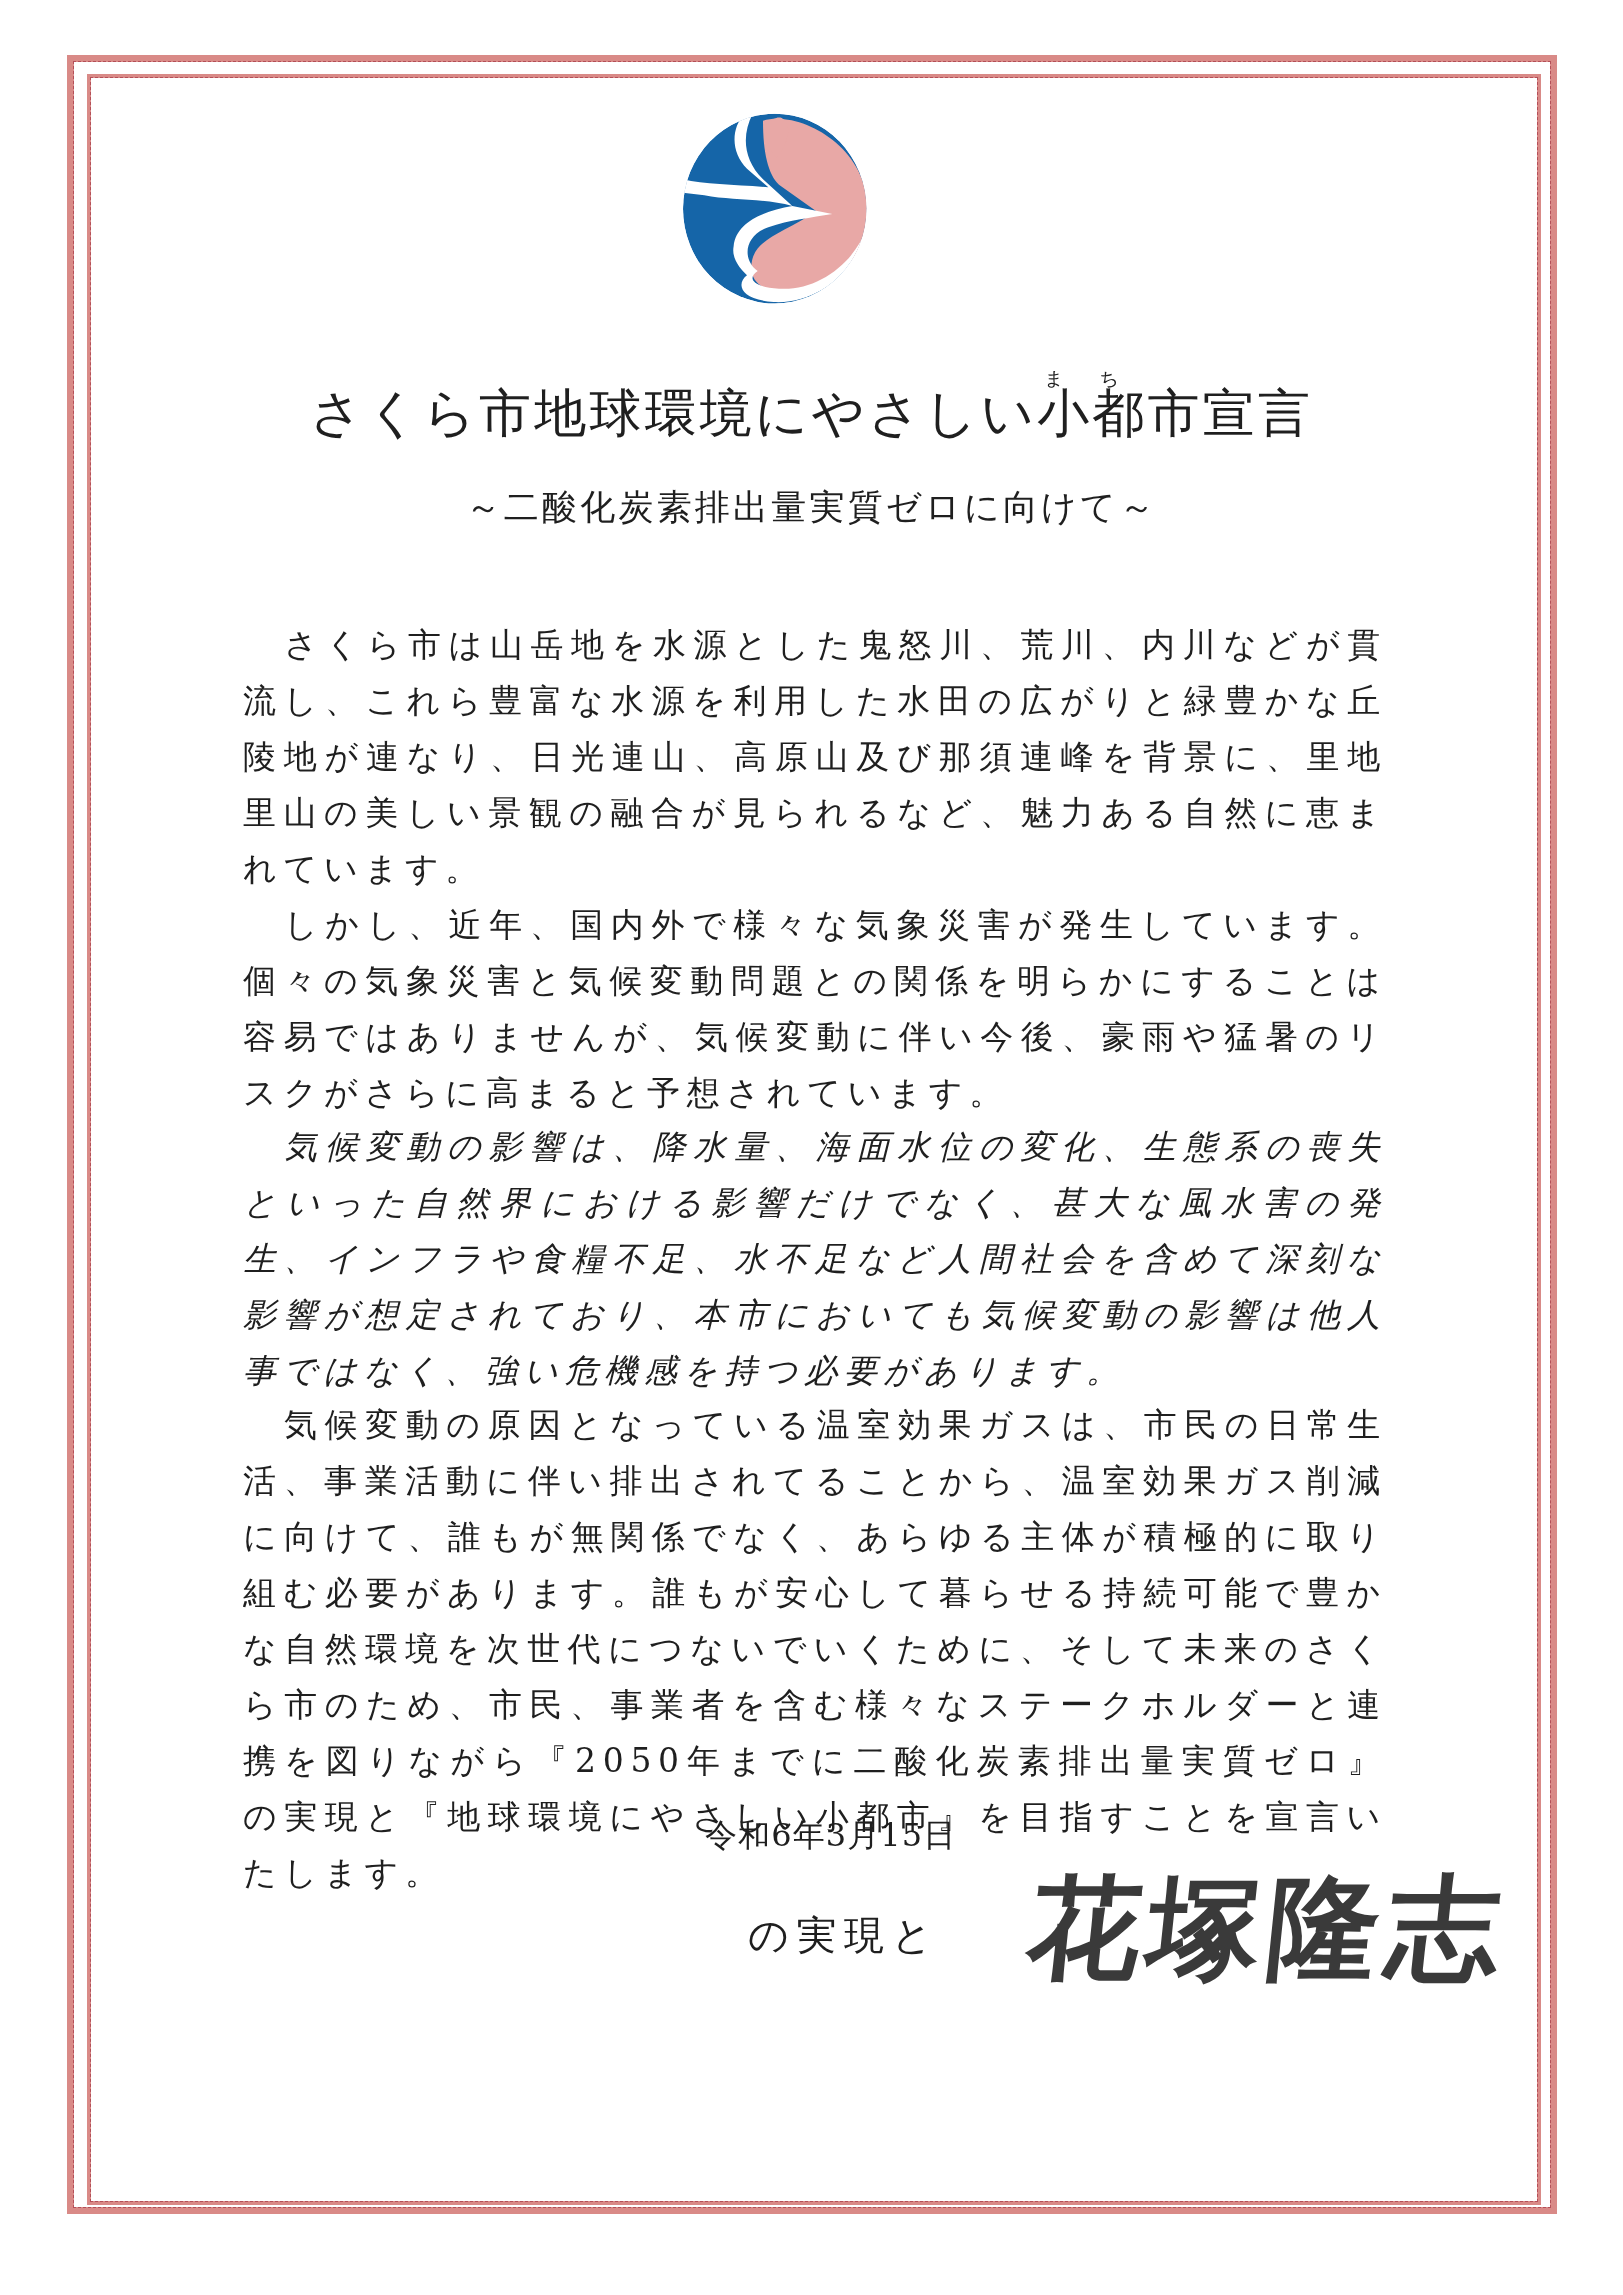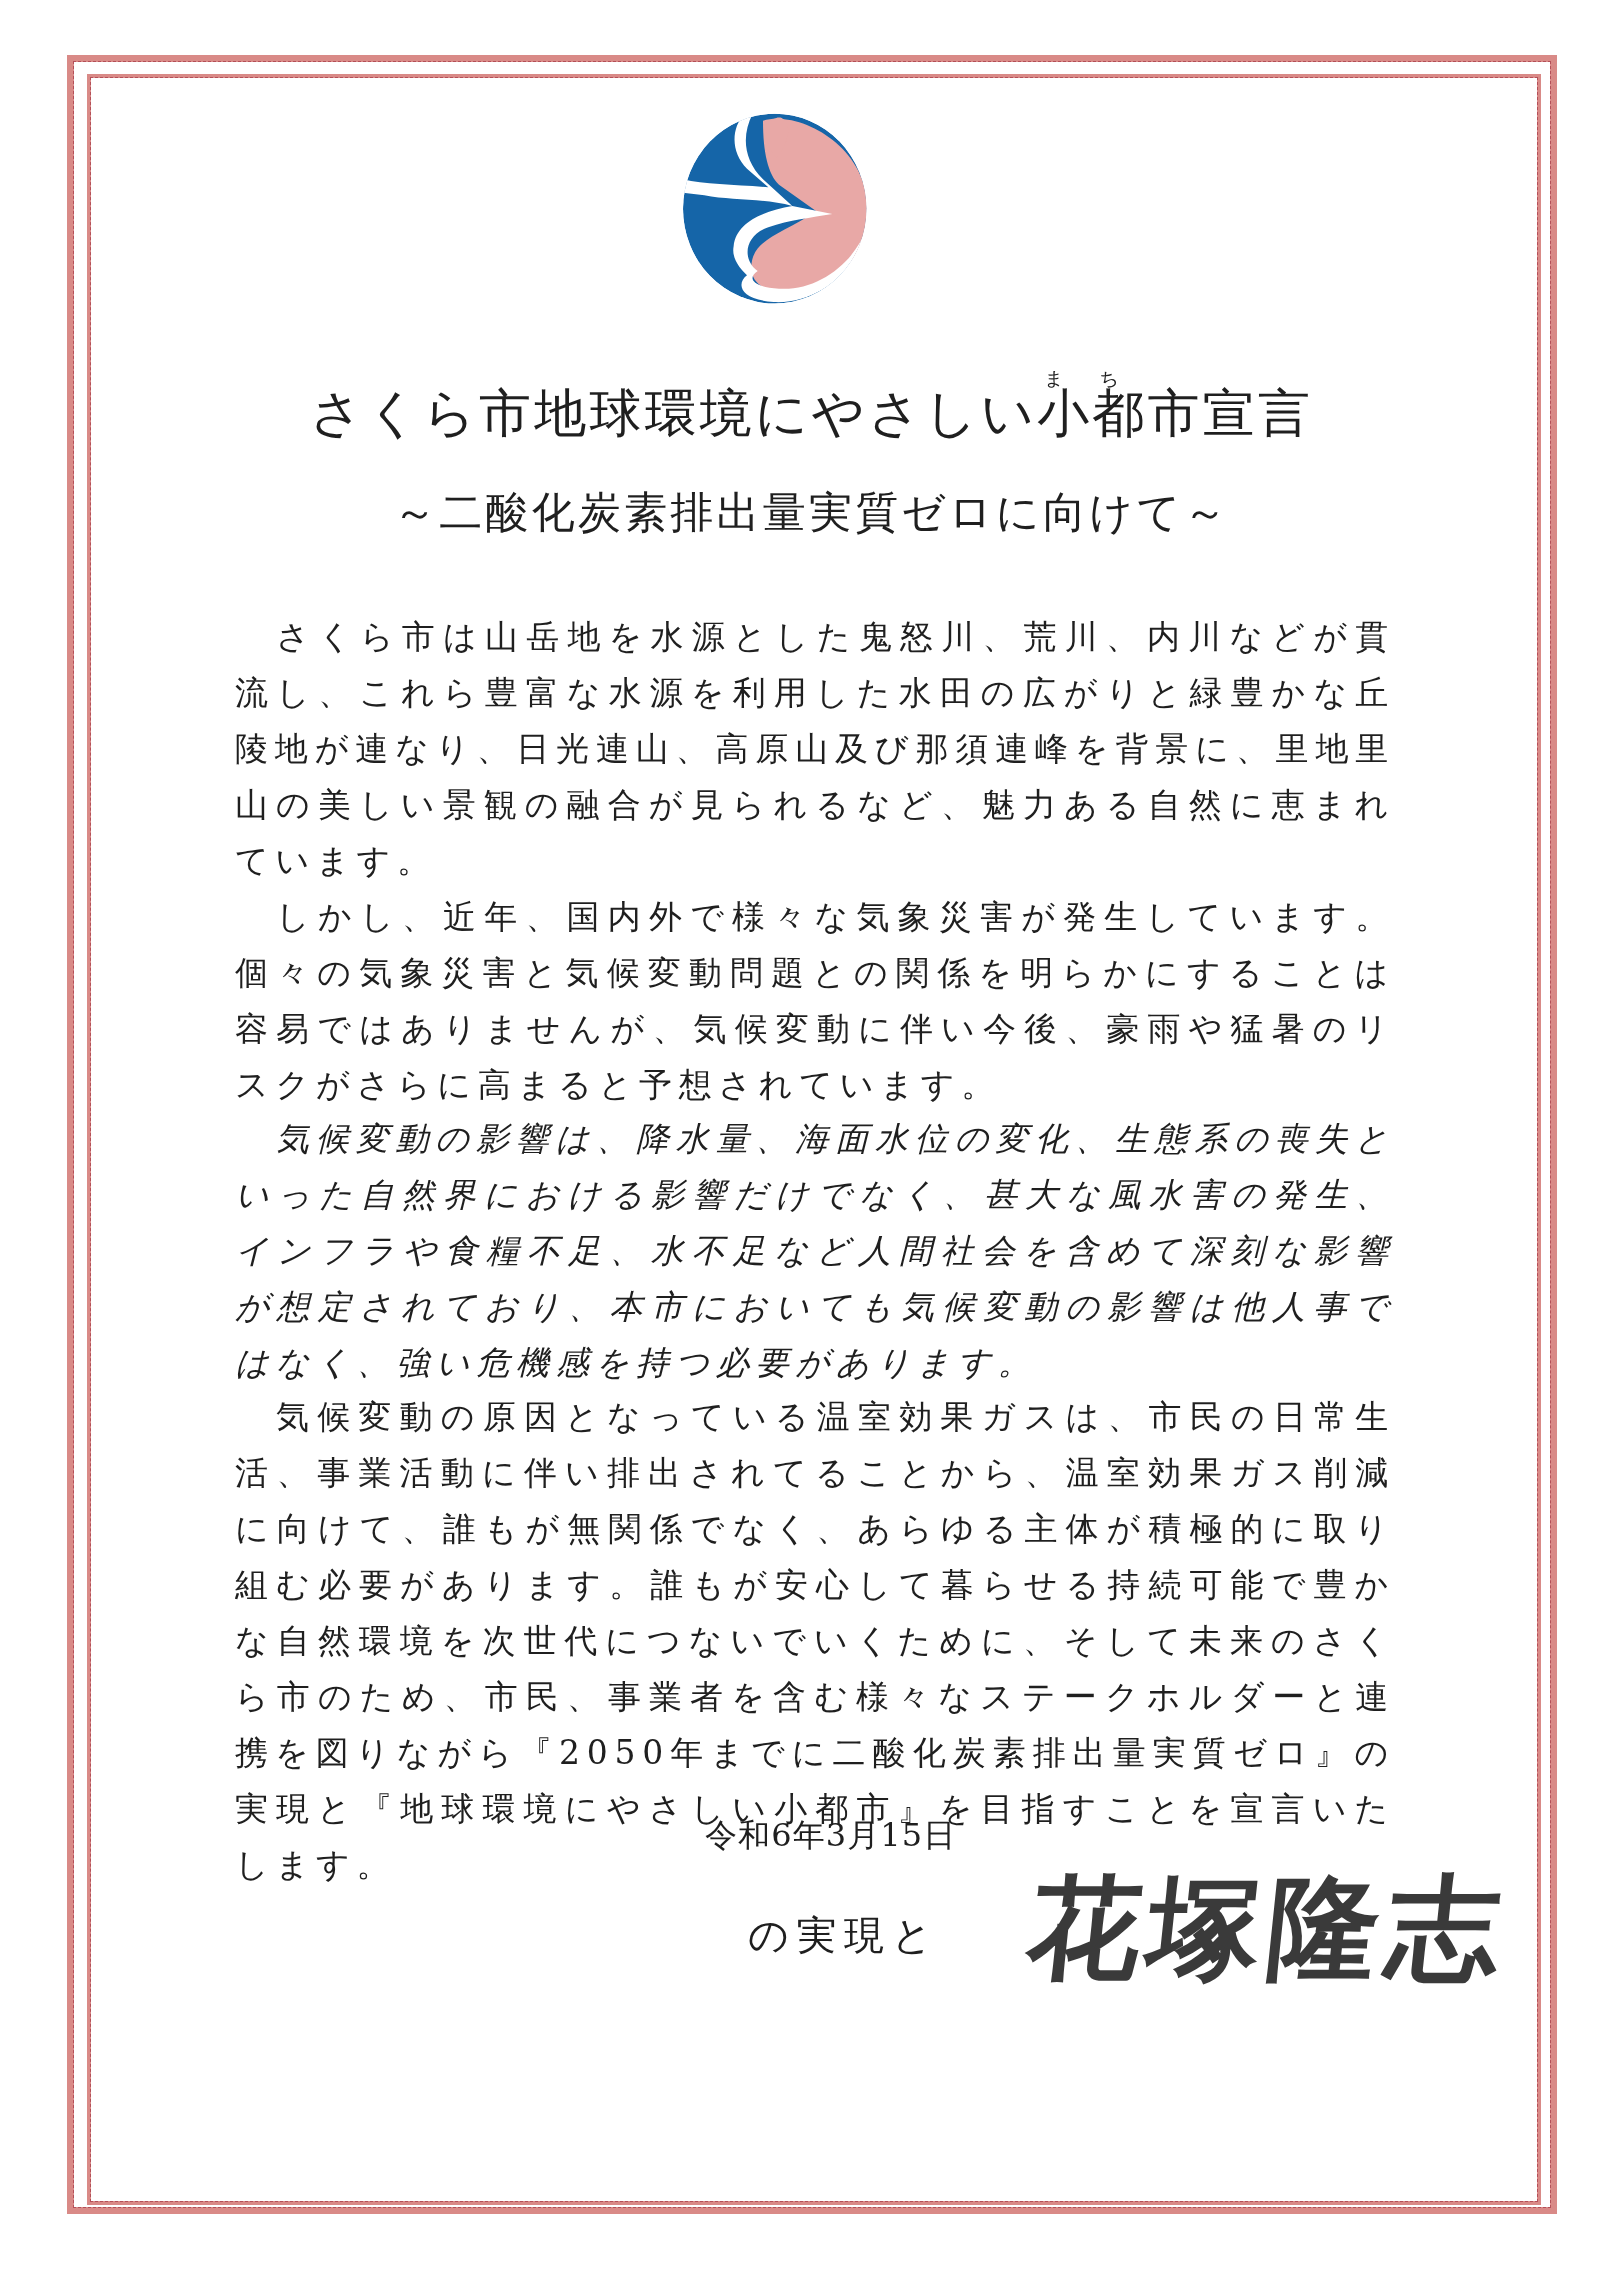--- a/index.html
+++ b/index.html
@@ -16,27 +16,27 @@
     border: 4.3px solid #d98a87; box-sizing: content-box;
   }
   .frame-outer::after, .frame-inner::after {
     content: ""; position: absolute; inset: -1.1px; border: 0.5px dashed #b44f58; pointer-events: none;
   }
   .logo { position: absolute; left: 683px; top: 99px; width: 184px; height: 206px; }
   .title-wrap { position: absolute; left: 0; right: 0; top: 369px; text-align: center; }
   .title { font-size: 52px; letter-spacing: 3.2px; line-height: 1.3; font-family: Liberation Serif, serif; }
   .title ruby rt { font-size: 19px; letter-spacing: 21.4px; }
   .subtitle {
-    position: absolute; left: 0; right: 0; top: 484px; text-align: center; font-size: 43px; letter-spacing: 3.2px;
+    position: absolute; left: 0; right: 0; top: 484px; text-align: center; font-size: 35px; letter-spacing: 3.2px;
   }
   .body-text {
     position: absolute; left: 235px; width: 1160px; font-size: 33px; line-height: 56px; letter-spacing: 6.7px;
     text-align: justify; word-break: break-all;
   }
-  .body-text p { margin: 0; text-indent: 41px; }
+  .body-text p { margin: 8px; text-indent: 41px; }
   .para-1 { top: 609px; }
   .para-2 { top: 889px; }
   .para-3 { top: 1111px; font-style: italic; }
   .para-4 { top: 1389px; }
   .date { position: absolute; left: 705px; top: 1814px; font-size: 32px; letter-spacing: 1.1px; }
   .mayor { position: absolute; left: 748px; top: 1908px; font-size: 40px; letter-spacing: 7.5px; }
   .signature {
     position: absolute; left: 1029px; top: 1854px; font-size: 112px; color: #3a3a3a; letter-spacing: 7.5px;
     font-family: "DejaVu Serif", serif; font-weight: bold; transform: skewX(-6deg);
   }

